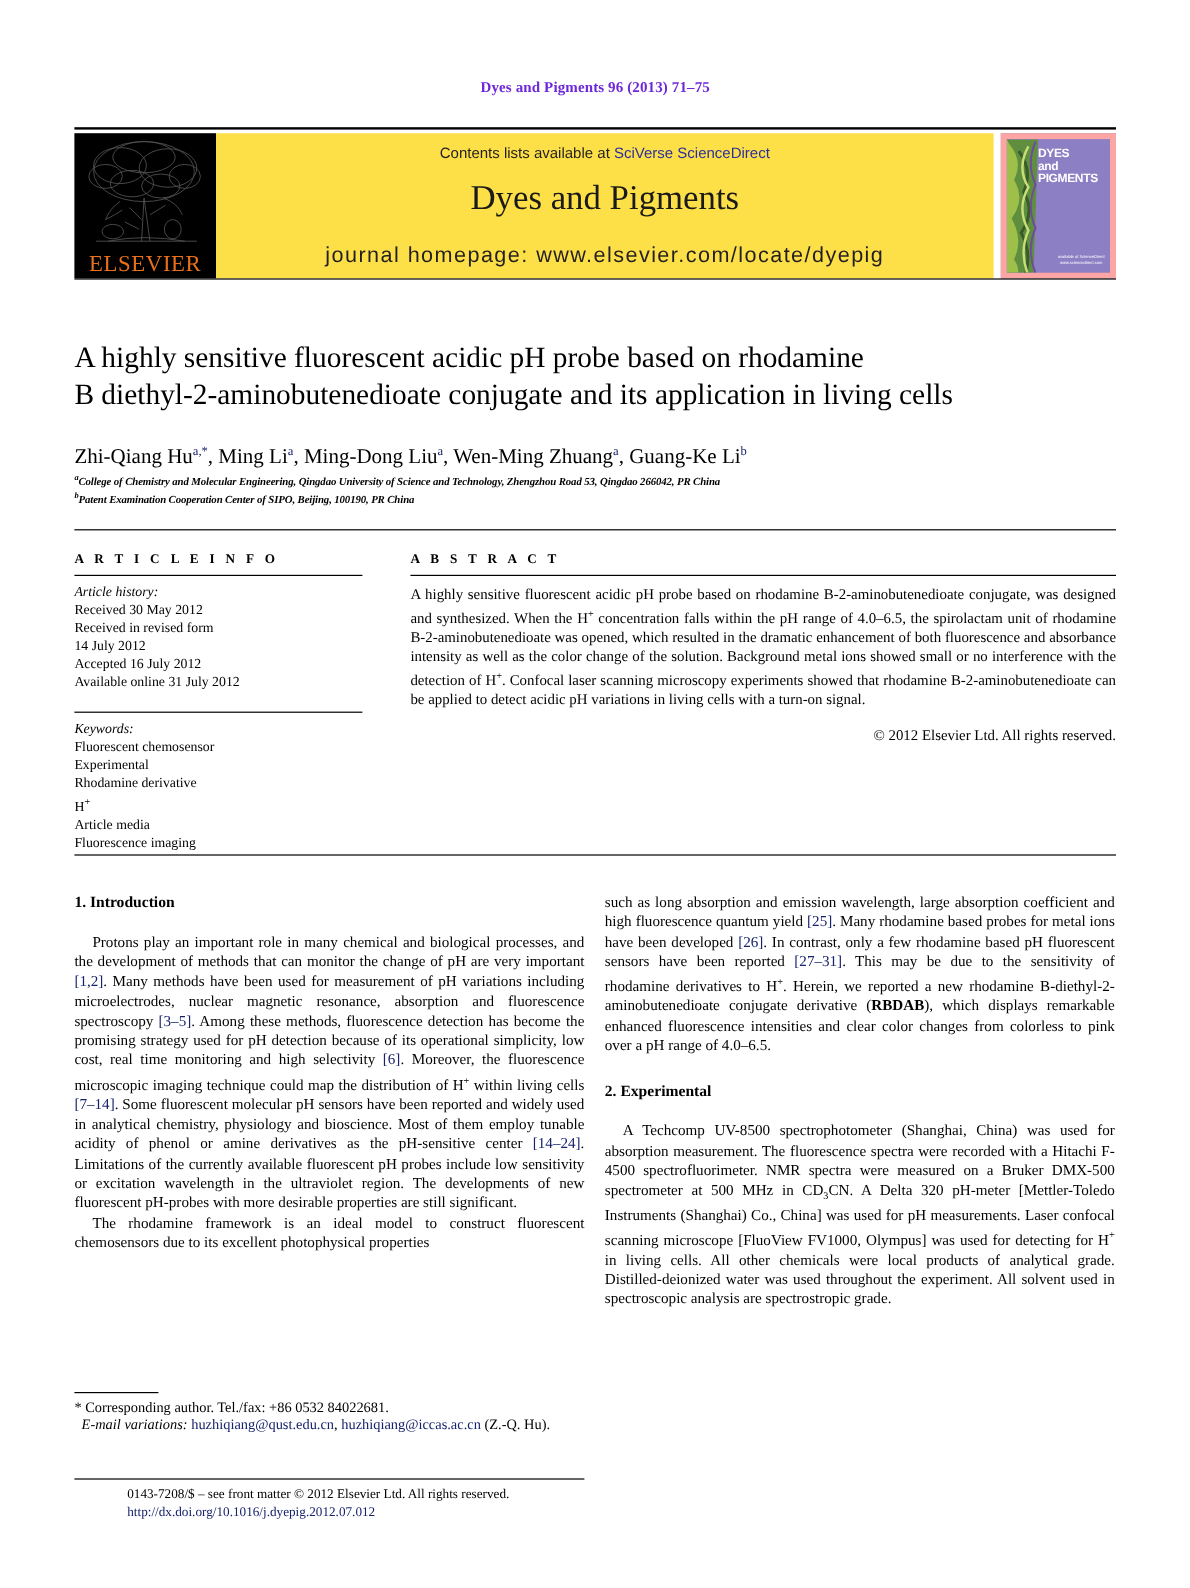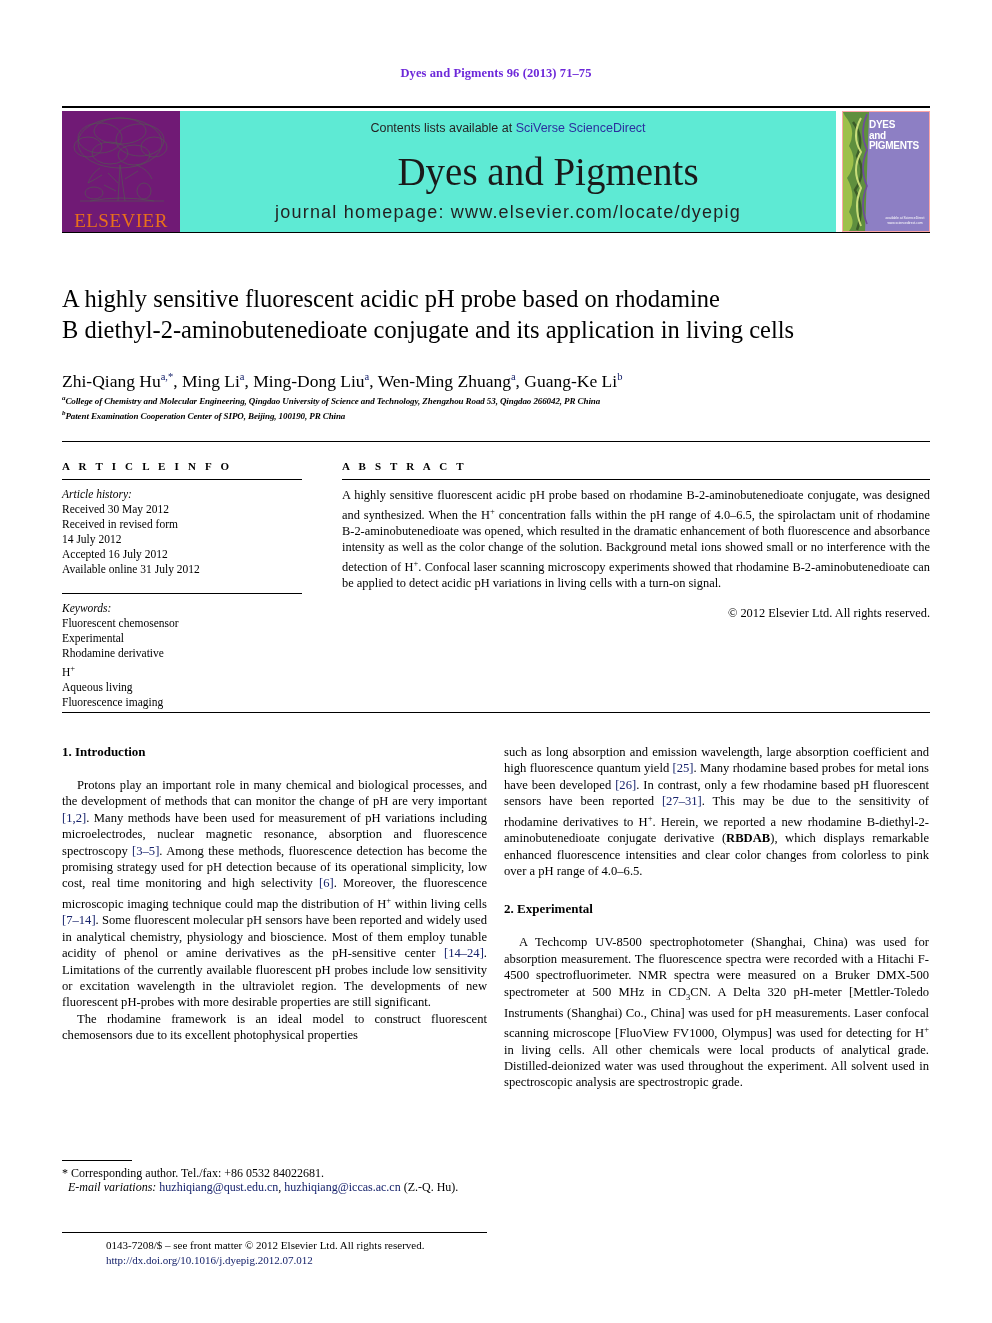--- a/index.html
+++ b/index.html
@@ -49,73 +49,72 @@
     left: 0; top: 3px;
     width: 868px;
     height: 121px;
     display: flex;
     align-items: stretch;
   }
   .elsevier-logo {
     width: 118px;
     flex: 0 0 118px;
     position: relative;
-    background: #701a75;
+    background: #000000;
   }
   .tree-svg { position: absolute; left: 8px; top: 2px; }
   .elsevier-word {
     position: absolute;
     left: 2px;
     bottom: 0px;
     width: 114px;
     text-align: center;
     font-family: "Liberation Serif", serif;
     font-size: 19px;
     letter-spacing: .5px;
     color: #e8701a;
     font-weight: 400;
   }
   .banner {
     flex: 1 1 auto;
-    background: #5eead4;
+    background: #fde047;
     position: relative;
   }
   .banner-line1 {
     position: absolute;
     top: 10px; left: 0; width: 100%;
     text-align: center;
     font-family: "Liberation Sans", sans-serif;
     font-size: 12.5px;
     color: #231f20;
   }
   .banner-line1 .sd-link { color: #2b2f9e; }
   .banner-title {
     position: absolute;
     top: 38px; left: 0; width: 100%;
     text-align: center;
     font-family: "Liberation Serif", serif;
-    font-size: 39px;
+    font-size: 29px;
     color: #1a1a1a;
-    margin-left: 40px;
   }
   .banner-home {
     position: absolute;
     bottom: 9px; left: 0; width: 100%;
     text-align: center;
     font-family: "Liberation Sans", sans-serif;
     font-size: 18px;
     letter-spacing: 1.2px;
     color: #231f20;
   }
   .cover-thumb {
     width: 86px;
     flex: 0 0 86px;
     position: relative;
     margin-left: 6px;
-    border: 1px solid #fca5a5;
+    border: 5px solid #fca5a5;
     background: #8d7fc4;
     overflow: hidden;
   }
   .cover-title {
     position: absolute;
     left: 26px; top: 8px;
     width: 58px;
     font-family: "Liberation Sans", sans-serif;
     font-weight: bold;
     font-size: 10px;
@@ -399,21 +398,21 @@
     <div class="info-line">Received in revised form</div>
     <div class="info-line">14 July 2012</div>
     <div class="info-line">Accepted 16 July 2012</div>
     <div class="info-line">Available online 31 July 2012</div>
     <div class="hr-thin2"></div>
     <div class="info-head">Keywords:</div>
     <div class="info-line">Fluorescent chemosensor</div>
     <div class="info-line">Experimental</div>
     <div class="info-line">Rhodamine derivative</div>
     <div class="info-line">H<sup class="ch">+</sup></div>
-    <div class="info-line">Aqueous living</div>
+    <div class="info-line">Article media</div>
     <div class="info-line">Fluorescence imaging</div>
   </div>
 
   <div class="col-abs">
     <div class="sec-label">A B S T R A C T</div>
     <div class="hr-thin"></div>
     <div class="abs-text">A highly sensitive fluorescent acidic pH probe based on rhodamine B-2-aminobutenedioate conjugate, was designed and synthesized. When the H<sup class="ch">+</sup> concentration falls within the pH range of 4.0–6.5, the spirolactam unit of rhodamine B-2-aminobutenedioate was opened, which resulted in the dramatic enhancement of both fluorescence and absorbance intensity as well as the color change of the solution. Background metal ions showed small or no interference with the detection of H<sup class="ch">+</sup>. Confocal laser scanning microscopy experiments showed that rhodamine B-2-aminobutenedioate can be applied to detect acidic pH variations in living cells with a turn-on signal.</div>
     <div class="abs-copy">© 2012 Elsevier Ltd. All rights reserved.</div>
   </div>
 

